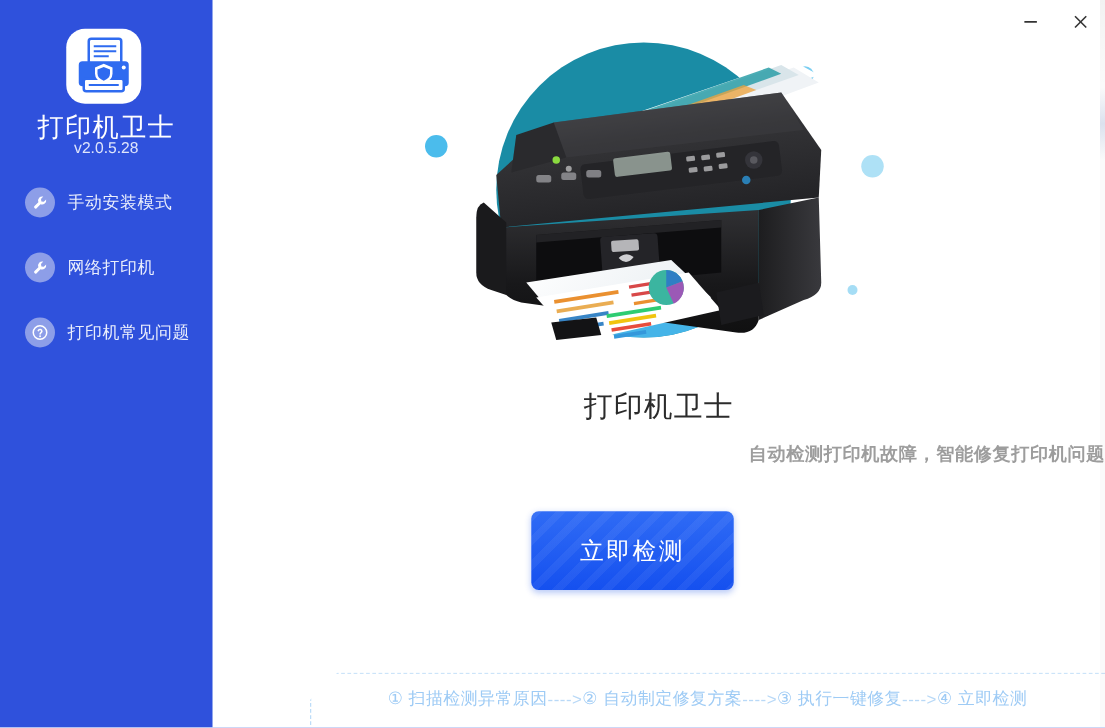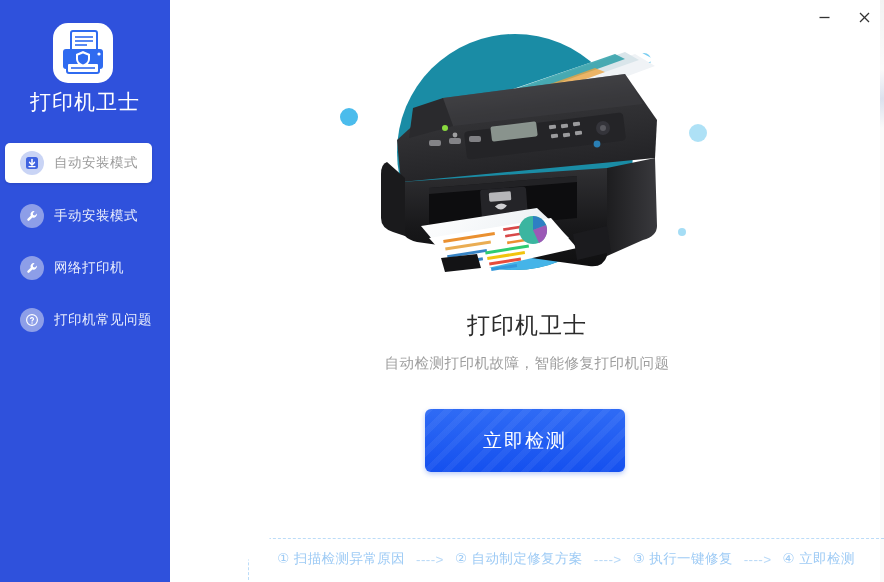--- a/index.html
+++ b/index.html
@@ -167,31 +167,32 @@
     font-size: 23px;
     color: #2b2b2b;
     letter-spacing: 1px;
     font-weight: 500;
   }
   .subhead {
     position: absolute;
     left: 0;
     top: 354px;
     width: 714px;
-    text-align: center;
+    text-align: right;
     font-size: 14.5px;
     color: #9d9d9d;
     letter-spacing: 0.5px;
+    font-weight: bold;
   }
 
   .cta {
     position: absolute;
     left: 255px;
     top: 409px;
-    width: 200px;
+    width: 162px;
     height: 63px;
     border: none;
     border-radius: 6px;
     cursor: pointer;
     color: #ffffff;
     font-size: 19px;
     letter-spacing: 2px;
     font-family: inherit;
     background-color: #1b5ef0;
     background-image:
@@ -227,21 +228,20 @@
     top: 0;
     width: 636px;
     height: 42px;
     display: flex;
     align-items: center;
     justify-content: center;
     color: #9ecbf5;
     font-size: 13.5px;
     letter-spacing: 0.4px;
     white-space: nowrap;
-    gap: 11px;
   }
   .step-sep { color: #b9d9f7; }
 
   
   .edge-bleed {
     position: absolute;
     right: 0;
     top: 0;
     width: 4px;
     height: 582px;
@@ -267,34 +267,24 @@
         <rect x="10" y="26" width="40" height="20" rx="3" fill="#2f6bf0"></rect>
         <rect x="14" y="40" width="32" height="10" rx="2" fill="#ffffff" stroke="#2f6bf0" stroke-width="2"></rect>
         <line x1="18" y1="45" x2="42" y2="45" stroke="#2f6bf0" stroke-width="1.6"></line>
         <path d="M30 28 L37 31 L37 36 Q37 41 30 44 Q23 41 23 36 L23 31 Z" fill="#ffffff"></path>
         <path d="M30 30.5 L35 32.5 L35 36 Q35 39.5 30 41.6 Q25 39.5 25 36 L25 32.5 Z" fill="#2f6bf0"></path>
         <circle cx="46" cy="31" r="1.6" fill="#ffffff"></circle>
       </svg>
     </div>
 
     <div class="brand-title">打印机卫士</div>
+    <div class="brand-version">v2.0.5.28</div>
 
     <div class="menu">
 
-      <div class="menu-item active">
-        <span class="menu-icon">
-          <svg width="14" height="14" viewBox="0 0 14 14">
-            <rect x="1" y="1" width="12" height="12" rx="2.5" fill="#3f63e0"></rect>
-            <path d="M7 3.6 L7 8.4" stroke="#ffffff" stroke-width="1.5" stroke-linecap="round"></path>
-            <path d="M4.6 6.4 L7 8.9 L9.4 6.4" fill="none" stroke="#ffffff" stroke-width="1.5" stroke-linecap="round" stroke-linejoin="round"></path>
-            <path d="M4 10.6 L10 10.6" stroke="#ffffff" stroke-width="1.4" stroke-linecap="round"></path>
-          </svg>
-        </span>
-        <span class="menu-label">自动安装模式</span>
-      </div>
 
       <div class="menu-item">
         <span class="menu-icon">
           <svg width="14" height="14" viewBox="0 0 14 14">
             <path d="M9.6 2.2 a3.4 3.4 0 0 0 -3.9 4.5 L2.6 9.8 a1.2 1.2 0 0 0 1.7 1.7 L7.4 8.4 a3.4 3.4 0 0 0 4.5 -3.9 L10 6.4 L8.1 6.1 L7.8 4.2 Z" fill="#ffffff"></path>
           </svg>
         </span>
         <span class="menu-label">手动安装模式</span>
       </div>
 

